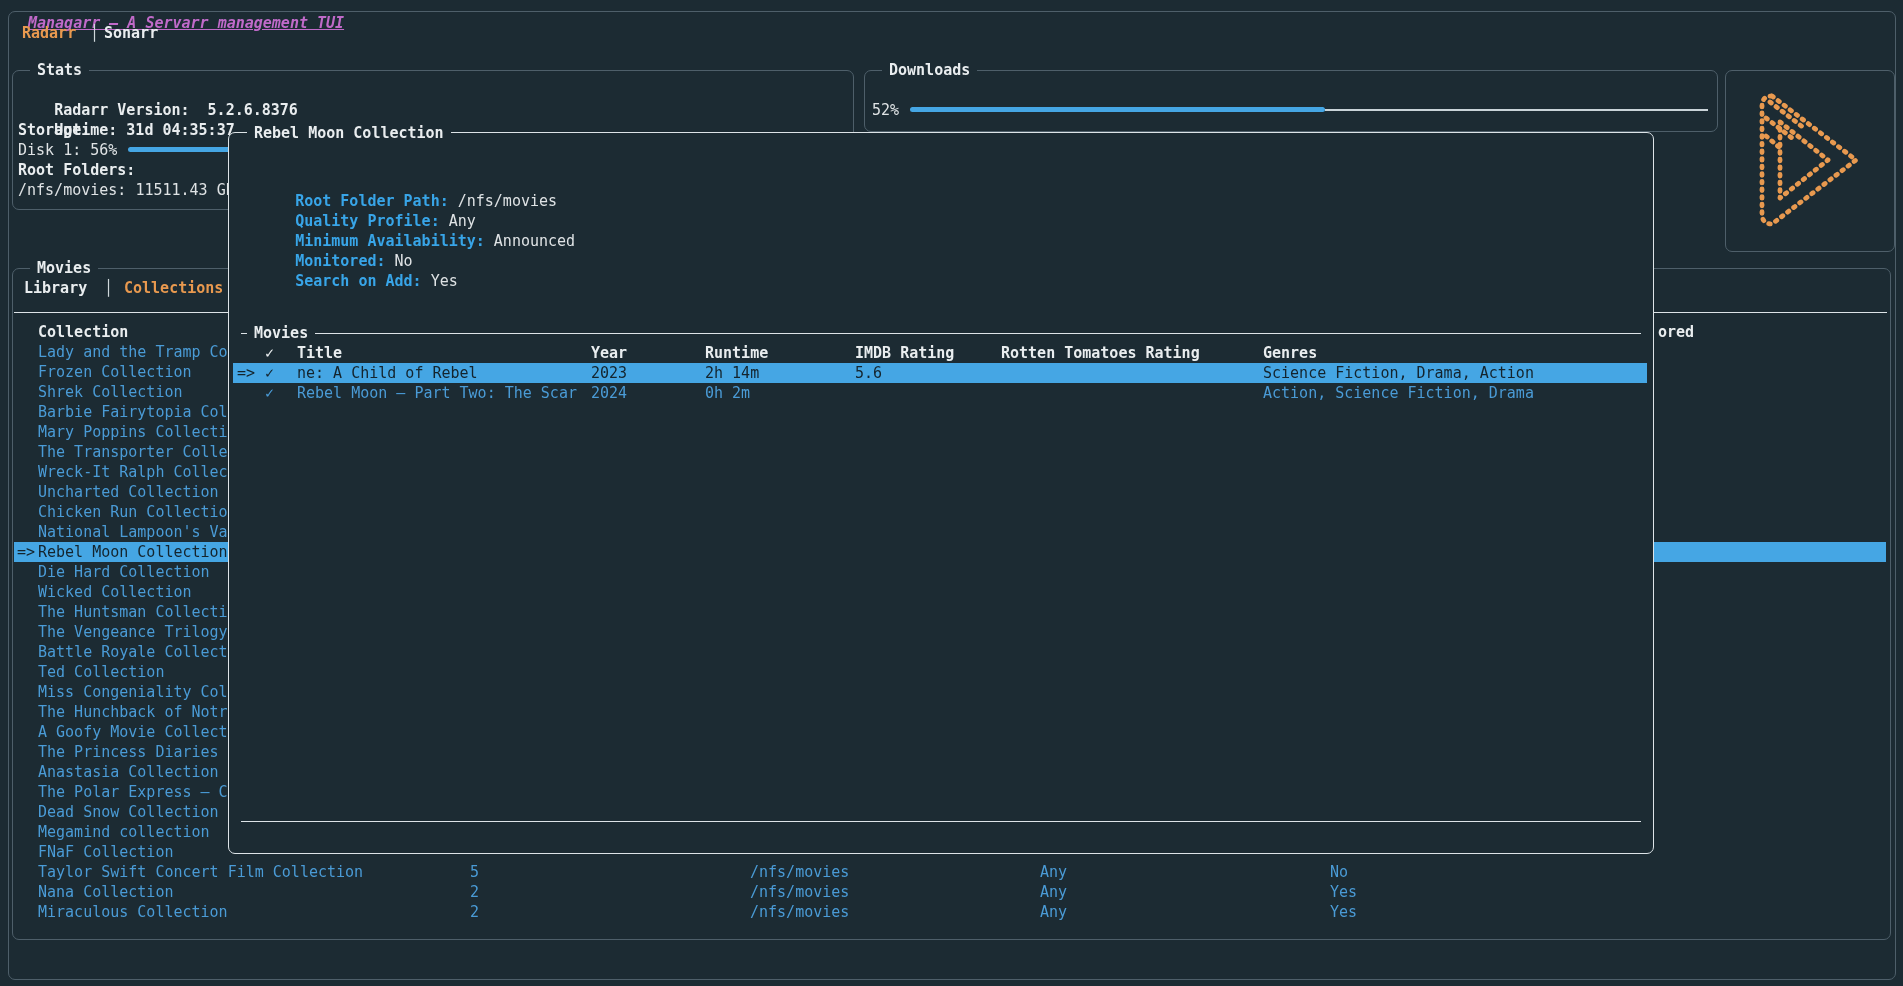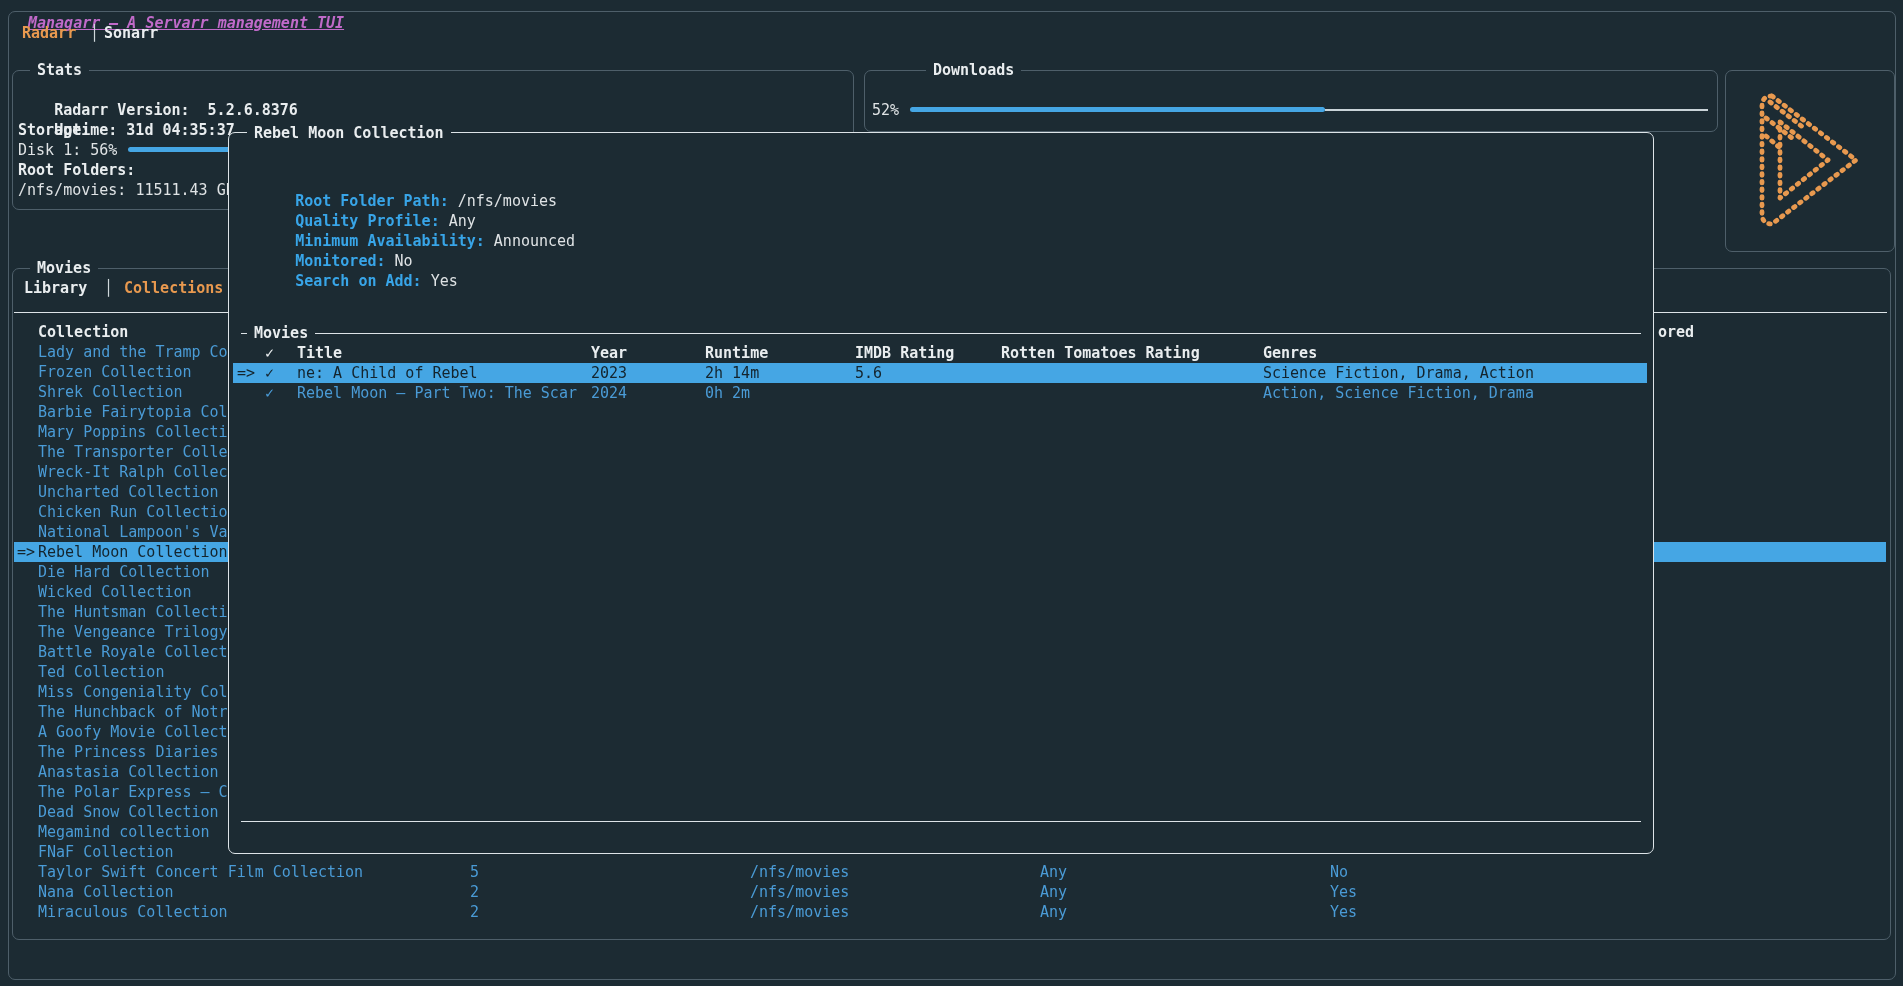--- a/index.html
+++ b/index.html
@@ -48,21 +48,21 @@
     <span>Uptime:</span><span style="margin-left:9px;">31d 04:35:37</span>
   </div>
   <div class="line b fg" style="left:18px;top:120px;">Storage:</div>
   <div class="line val" style="left:18px;top:140px;">Disk 1: 56%</div>
   <div class="gfill" id="disk-fill" style="left: 128px; top: 147px; width: 402px;"></div>
   <div class="gtrack" id="disk-track" style="top: 149px; left: 530px; width: 315px;"></div>
   <div class="line b fg" style="left:18px;top:160px;">Root Folders:</div>
   <div class="line val" style="left:18px;top:180px;">/nfs/movies: 11511.43 GB</div>
 
   <div class="box" style="left:864px;top:70px;width:852px;height:60px;"></div>
-  <div class="ptitle" style="left:882px;top:60px;margin-left:44px;">Downloads</div>
+  <div class="ptitle" style="left:882px;top:60px;">Downloads</div>
   <div class="line val" style="left:872px;top:100px;">52%</div>
   <div class="gfill" id="dl-fill" style="left: 910px; top: 107px; width: 415px;"></div>
   <div class="gtrack" id="dl-track" style="top: 109px; left: 1325px; width: 383px;"></div>
 
   <div class="box" style="left:1725px;top:70px;width:168px;height:180px;"></div>
   <svg style="position:absolute;left:1752px;top:86px;" width="118" height="148" viewBox="0 0 59 74">
     <g fill="none" stroke="#e8994f" stroke-width="2.4" stroke-linejoin="round" stroke-linecap="round" stroke-dasharray="0.8 3">
       <path d="M10 5 L52 37 L10 69 Q5 69 5 64 L5 10 Q5 5 10 5 Z"></path>
       <path d="M14 18 L38 37 L14 56 Z"></path>
       <path d="M9 8 L26 21"></path>

